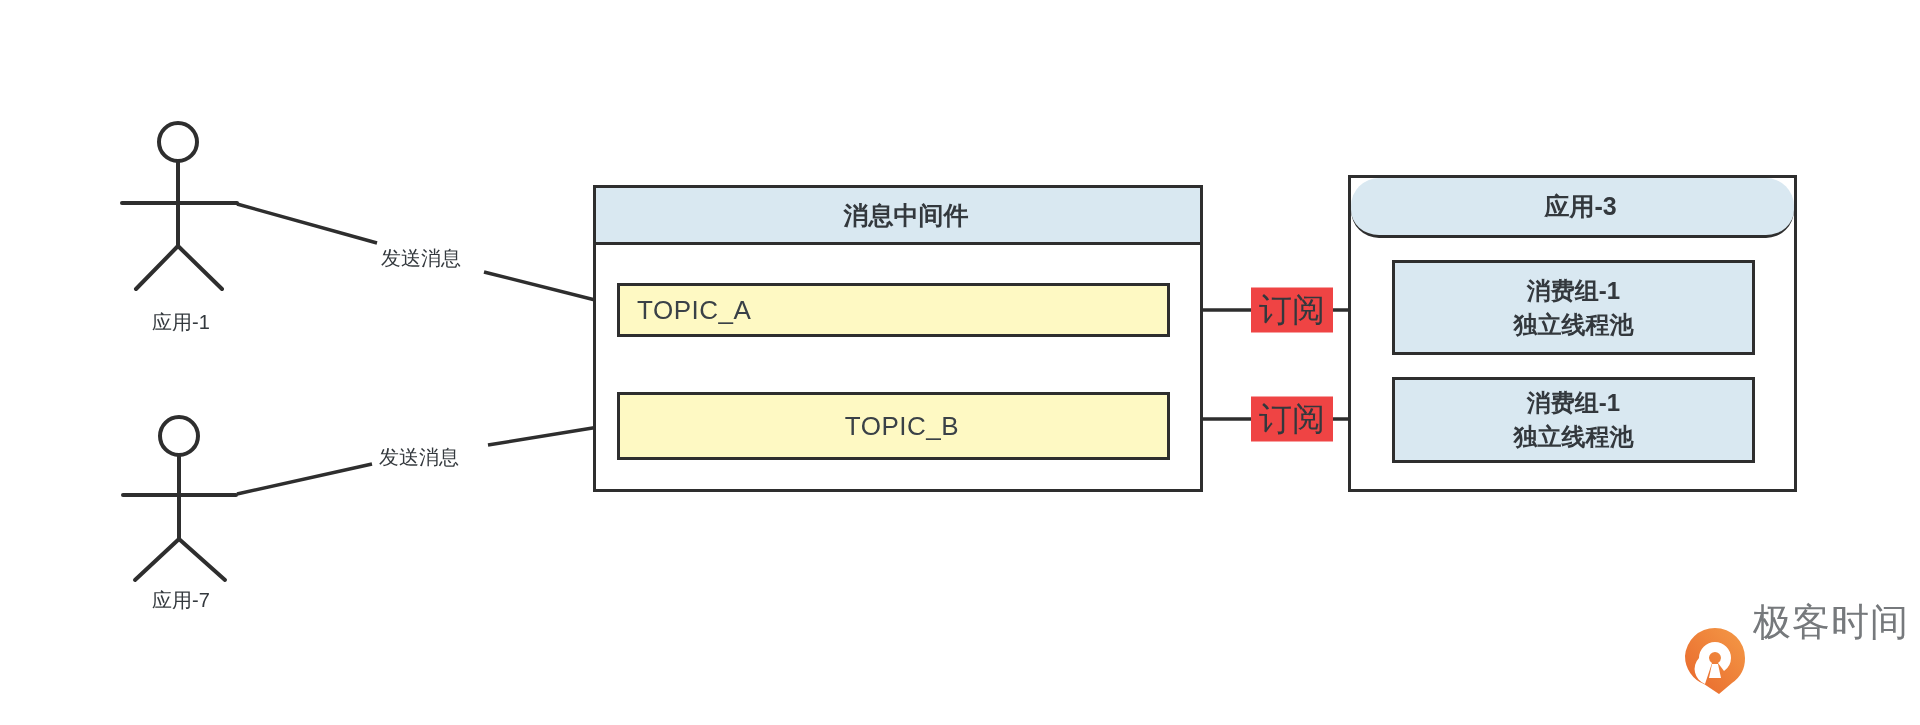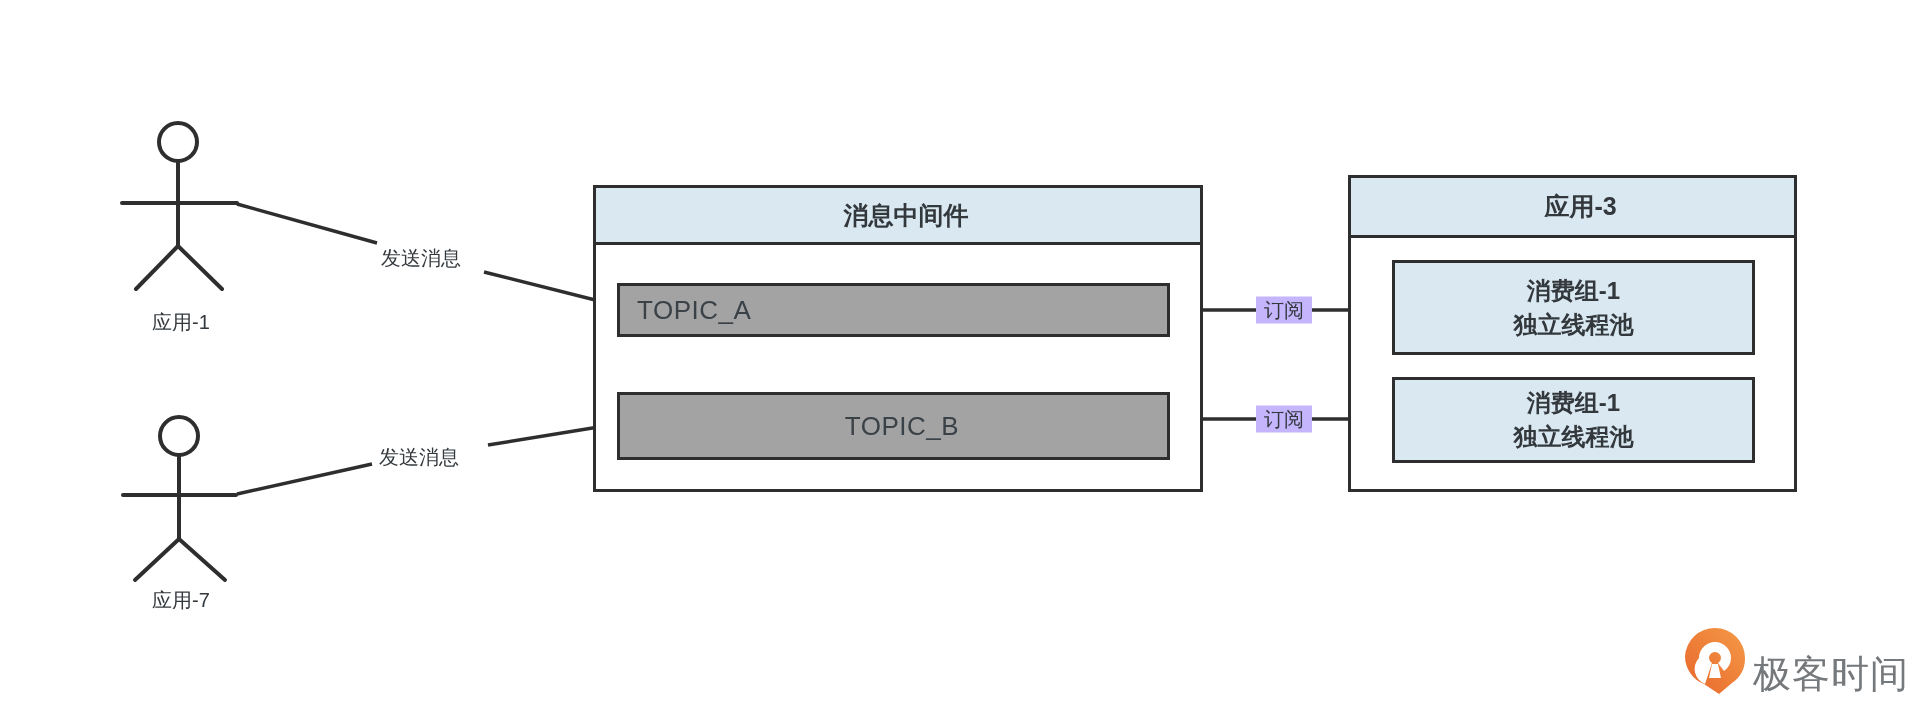--- a/index.html
+++ b/index.html
@@ -20,24 +20,25 @@
   }
   
   .float-label {
     position: absolute;
     font-size: 20px;
     color: #33383d;
     white-space: nowrap;
   }
   .centered { transform: translateX(-50%); }
   .on-line {
-    background: #c4b5fd;
+    background: #ef4444;
     padding: 0 8px;
     transform: translate(-50%, -50%);
-    font-size: 20px;
+    font-size: 33px;
+    margin-left: 8px;
   }
   
   .big-box {
     position: absolute;
     background: #ffffff;
     border: 3px solid #2e2e2e;
   }
   .big-box .box-header {
     width: 100%;
     background: #d9e8f1;
@@ -46,27 +47,27 @@
     align-items: center;
     justify-content: center;
     font-size: 25px;
     font-weight: 600;
     color: #33383d;
     padding-left: 16px;
   }
   .middleware { left: 593px; top: 185px; width: 610px; height: 307px; }
   .middleware .box-header { height: 57px; }
   .app3 { left: 1348px; top: 175px; width: 449px; height: 317px; }
-  .app3 .box-header { height: 60px; }
+  .app3 .box-header { height: 60px; border-radius: 28px; }
   
   .topic-box {
     position: absolute;
     left: 21px;
     width: 553px;
-    background: #a3a3a3;
+    background: #fef9c3;
     border: 3px solid #2e2e2e;
     display: flex;
     align-items: center;
     padding-left: 17px;
     font-size: 26px;
     color: #3a4147;
     letter-spacing: 0.5px;
   }
   .topic-a { top: 95px; height: 54px; }
   .topic-b { top: 204px; height: 68px; justify-content: center; }
@@ -85,21 +86,21 @@
     color: #33383d;
     text-align: center;
     font-weight: bold;
   }
   .group-1 { top: 82px; height: 95px; }
   .group-2 { top: 199px; height: 86px; }
   
   .logo {
     position: absolute;
     left: 1686px;
-    top: 649px;
+    top: 597px;
     display: flex;
     align-items: center;
   }
   .logo-text {
     margin-left: 9px;
     font-size: 38px;
     color: #76797c;
     letter-spacing: 1px;
     white-space: nowrap;
   }

